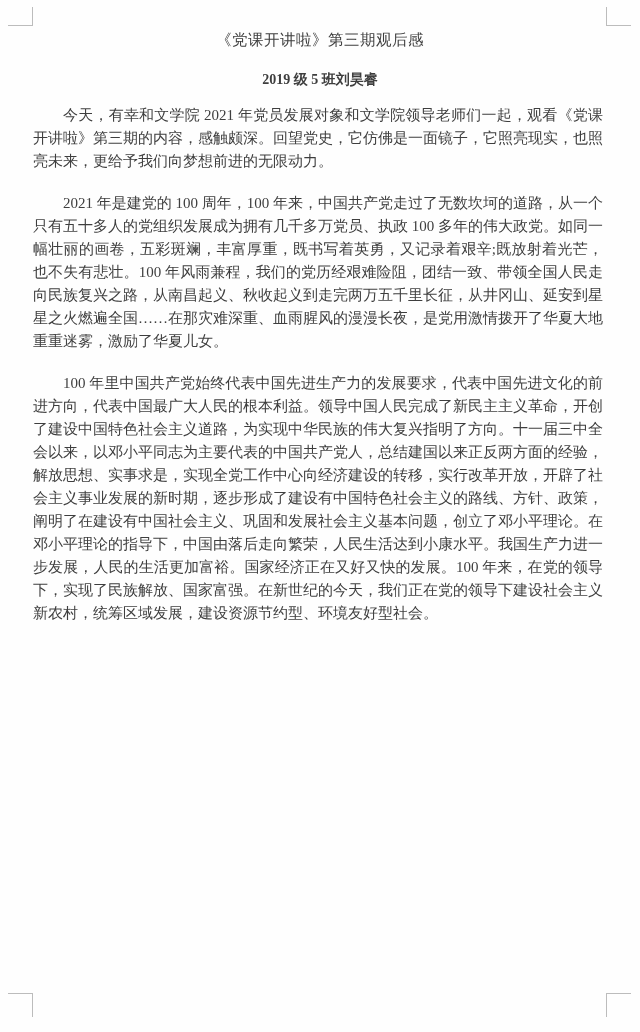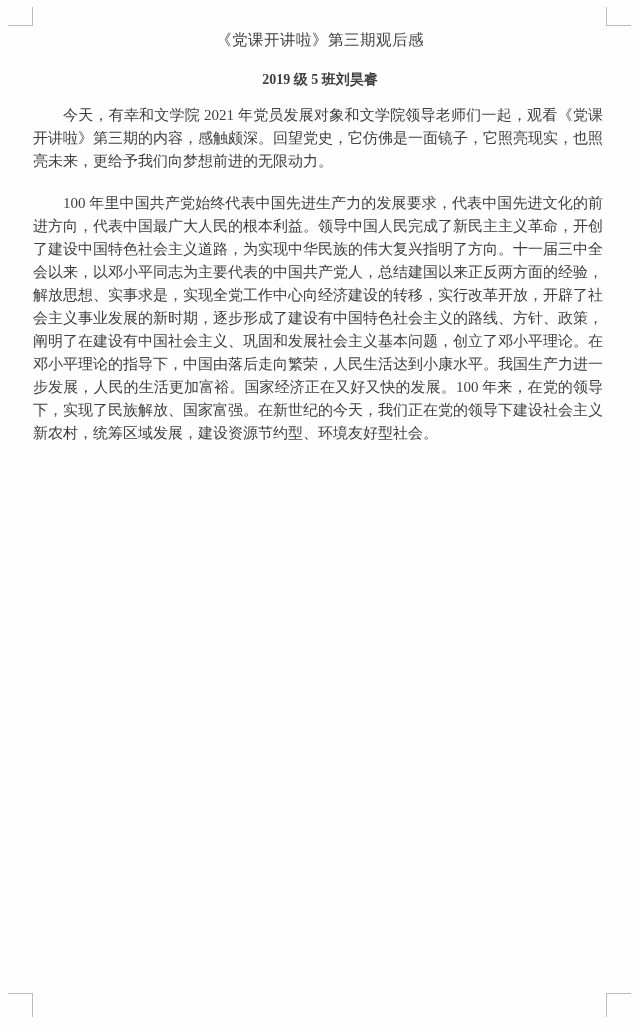--- a/index.html
+++ b/index.html
@@ -81,19 +81,20 @@
   <div class="corner bl"></div>
   <div class="corner br"></div>
 
   <div class="content">
     <h1 class="doc-title">《党课开讲啦》第三期观后感</h1>
 
     <div class="doc-author">2019 级 5 班刘昊睿</div>
 
     <p class="para">今天，有幸和文学院 2021 年党员发展对象和文学院领导老师们一起，观看《党课开讲啦》第三期的内容，感触颇深。回望党史，它仿佛是一面镜子，它照亮现实，也照亮未来，更给予我们向梦想前进的无限动力。</p>
 
+    <p class="para">2021 年是建党的 100 周年，100 年来，中国共产党走过了无数坎坷的道路，从一个只有五十多人的党组织发展成为拥有几千多万党员、执政 100 多年的伟大政党。如同一幅壮丽的画卷，五彩斑斓，丰富厚重，既书写着英勇，又记录着艰辛;既放射着光芒，也不失有悲壮。100 年风雨兼程，我们的党历经艰难险阻，团结一致、带领全国人民走向民族复兴之路，从南昌起义、秋收起义到走完两万五千里长征，从井冈山、延安到星星之火燃遍全国……在那灾难深重、血雨腥风的漫漫长夜，是党用激情拨开了华夏大地重重迷雾，激励了华夏儿女。</p>
 
     <p class="para">100 年里中国共产党始终代表中国先进生产力的发展要求，代表中国先进文化的前进方向，代表中国最广大人民的根本利益。领导中国人民完成了新民主主义革命，开创了建设中国特色社会主义道路，为实现中华民族的伟大复兴指明了方向。十一届三中全会以来，以邓小平同志为主要代表的中国共产党人，总结建国以来正反两方面的经验，解放思想、实事求是，实现全党工作中心向经济建设的转移，实行改革开放，开辟了社会主义事业发展的新时期，逐步形成了建设有中国特色社会主义的路线、方针、政策，阐明了在建设有中国社会主义、巩固和发展社会主义基本问题，创立了邓小平理论。在邓小平理论的指导下，中国由落后走向繁荣，人民生活达到小康水平。我国生产力进一步发展，人民的生活更加富裕。国家经济正在又好又快的发展。100 年来，在党的领导下，实现了民族解放、国家富强。在新世纪的今天，我们正在党的领导下建设社会主义新农村，统筹区域发展，建设资源节约型、环境友好型社会。</p>
 
 
   </div>
 
 </div>
 
 </body></html>

